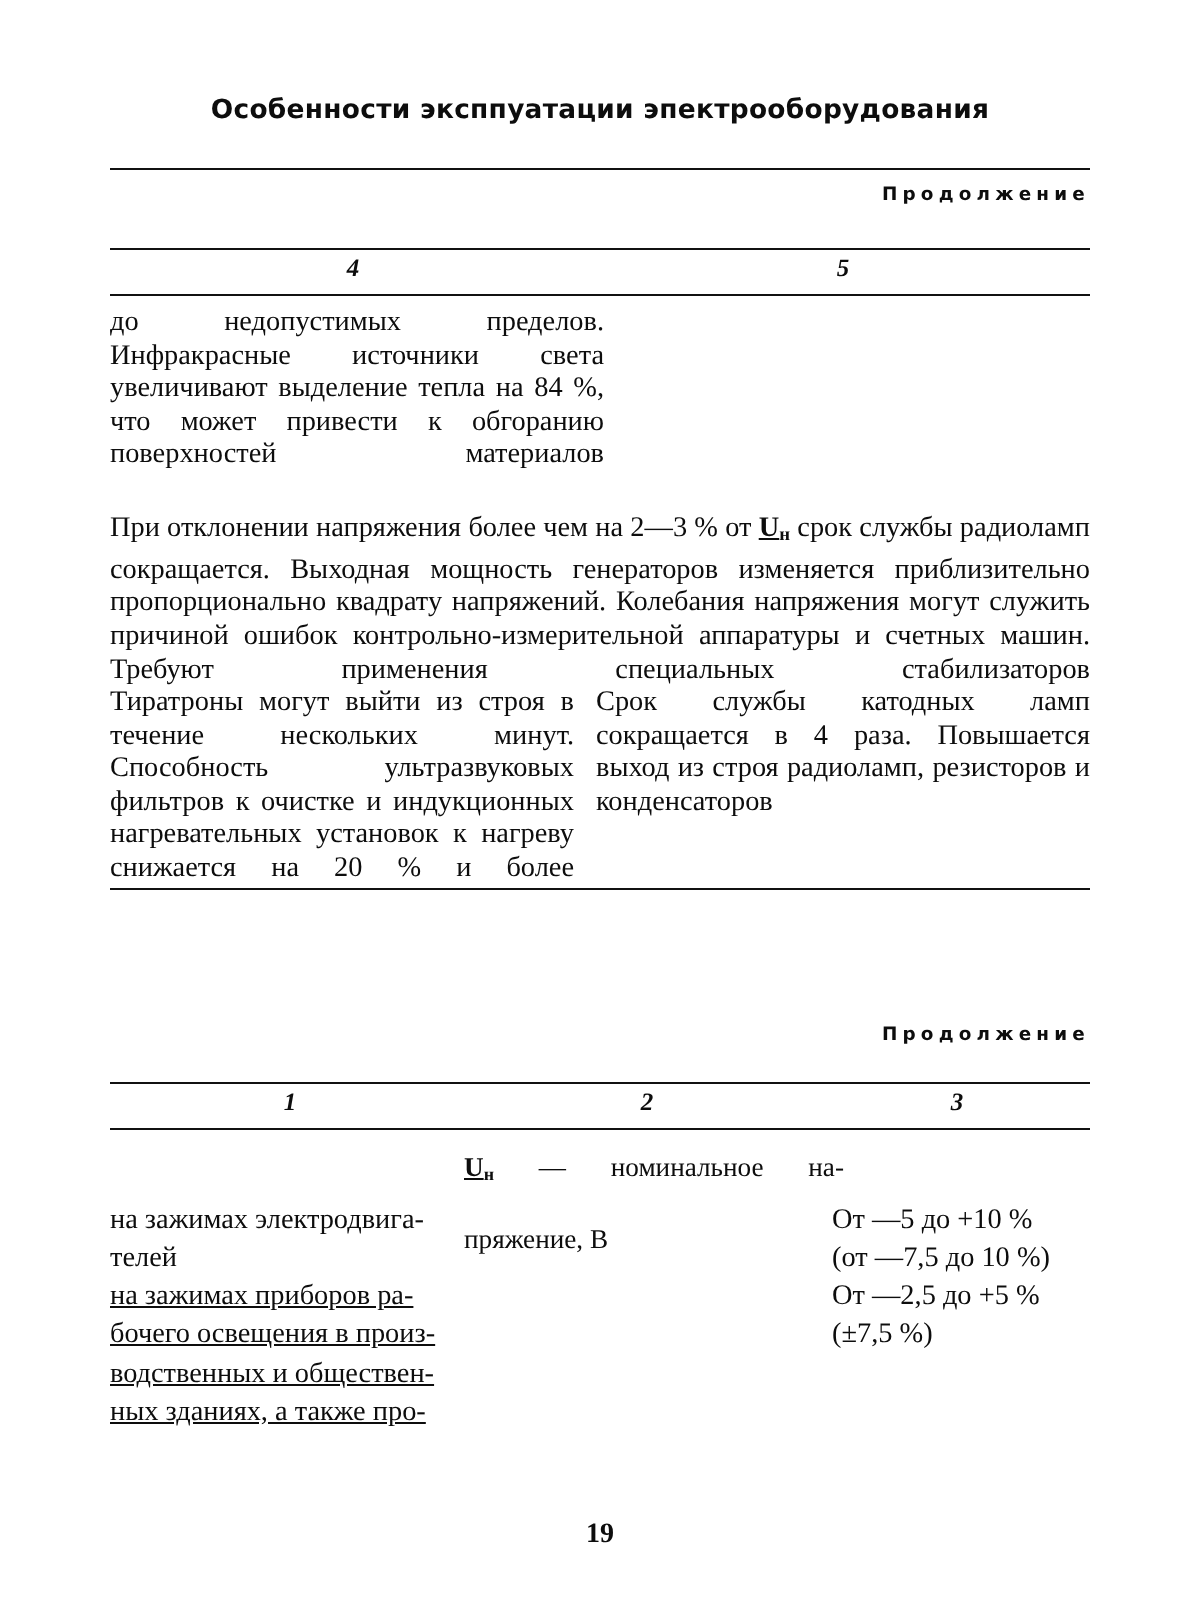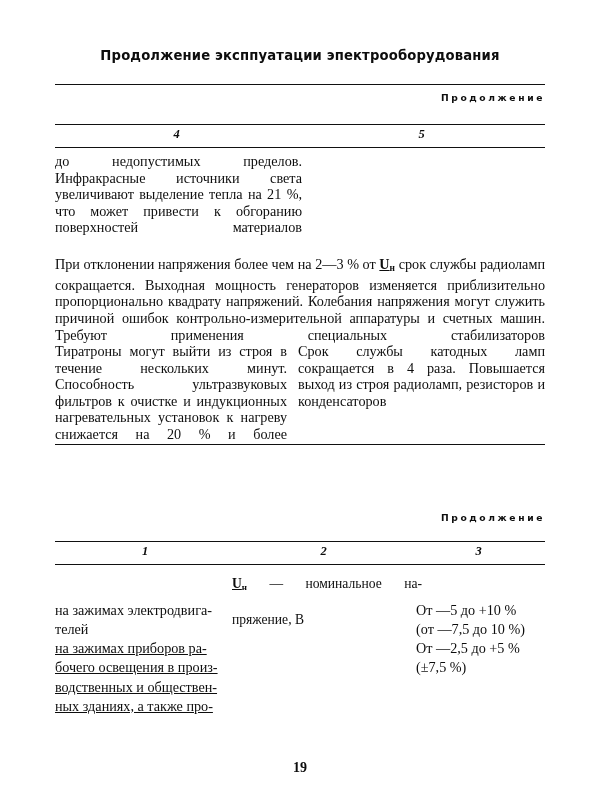--- a/index.html
+++ b/index.html
@@ -162,38 +162,38 @@
     font-weight: bold;
     font-size: 14px;
     font-family: "Liberation Serif", "DejaVu Serif", serif;
   }
 </style>
 </head>
 <body>
 
 <div class="page">
 
-  <div class="running-head">Продолжение эксппуатации эпектрооборудования</div>
+  <div class="running-head">Особенности эксппуатации эпектрооборудования</div>
 
   <div class="rule" style="top:84px;"></div>
 
   <div class="continued" style="top:92px;">Продолжение</div>
 
   <div class="rule thin" style="top:124px;"></div>
 
   <div class="colnums" style="top:127px;">
     <div class="cn" style="width:243px;">4</div>
     <div class="cn" style="width:247px;">5</div>
   </div>
 
   <div class="rule" style="top:147px;"></div>
 
   <div class="tblock" style="top:153px;">
     <div class="cell c-right">
-      <p>до недопустимых пределов. Инфракрасные источники света увеличивают выделение тепла на 21 %, что может привести к обгоранию поверхностей материалов</p>
+      <p>до недопустимых пределов. Инфракрасные источники света увеличивают выделение тепла на 84 %, что может привести к обгоранию поверхностей материалов</p>
     </div>
   </div>
 
   <div class="tblock" style="top:256px;">
     <div class="cell c-full">
       <p>
         <span>При отклонении напряжения более чем на 2—3 % от </span><span class="uvar nbsp-unit"><span>U</span><sub>н</sub></span><span> срок службы радиоламп сокращается. Выходная мощность генераторов изменяется приблизительно пропорционально квадрату напряжений. Колебания напряжения могут служить причиной ошибок контрольно-измерительной аппаратуры и счетных машин. Требуют применения специальных стабилизаторов</span>
       </p>
     </div>
   </div>

